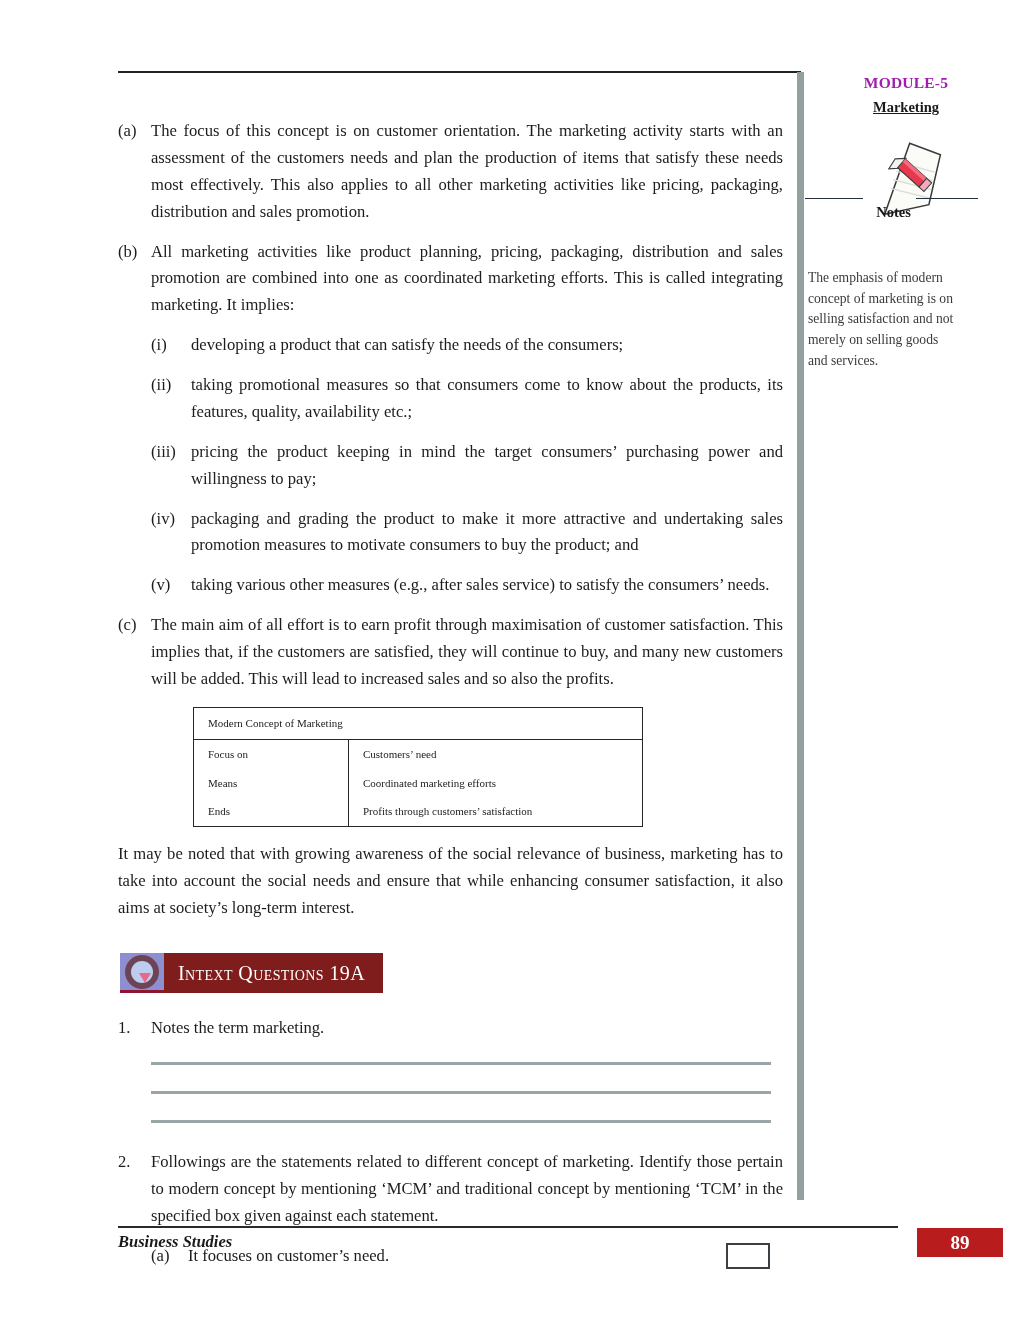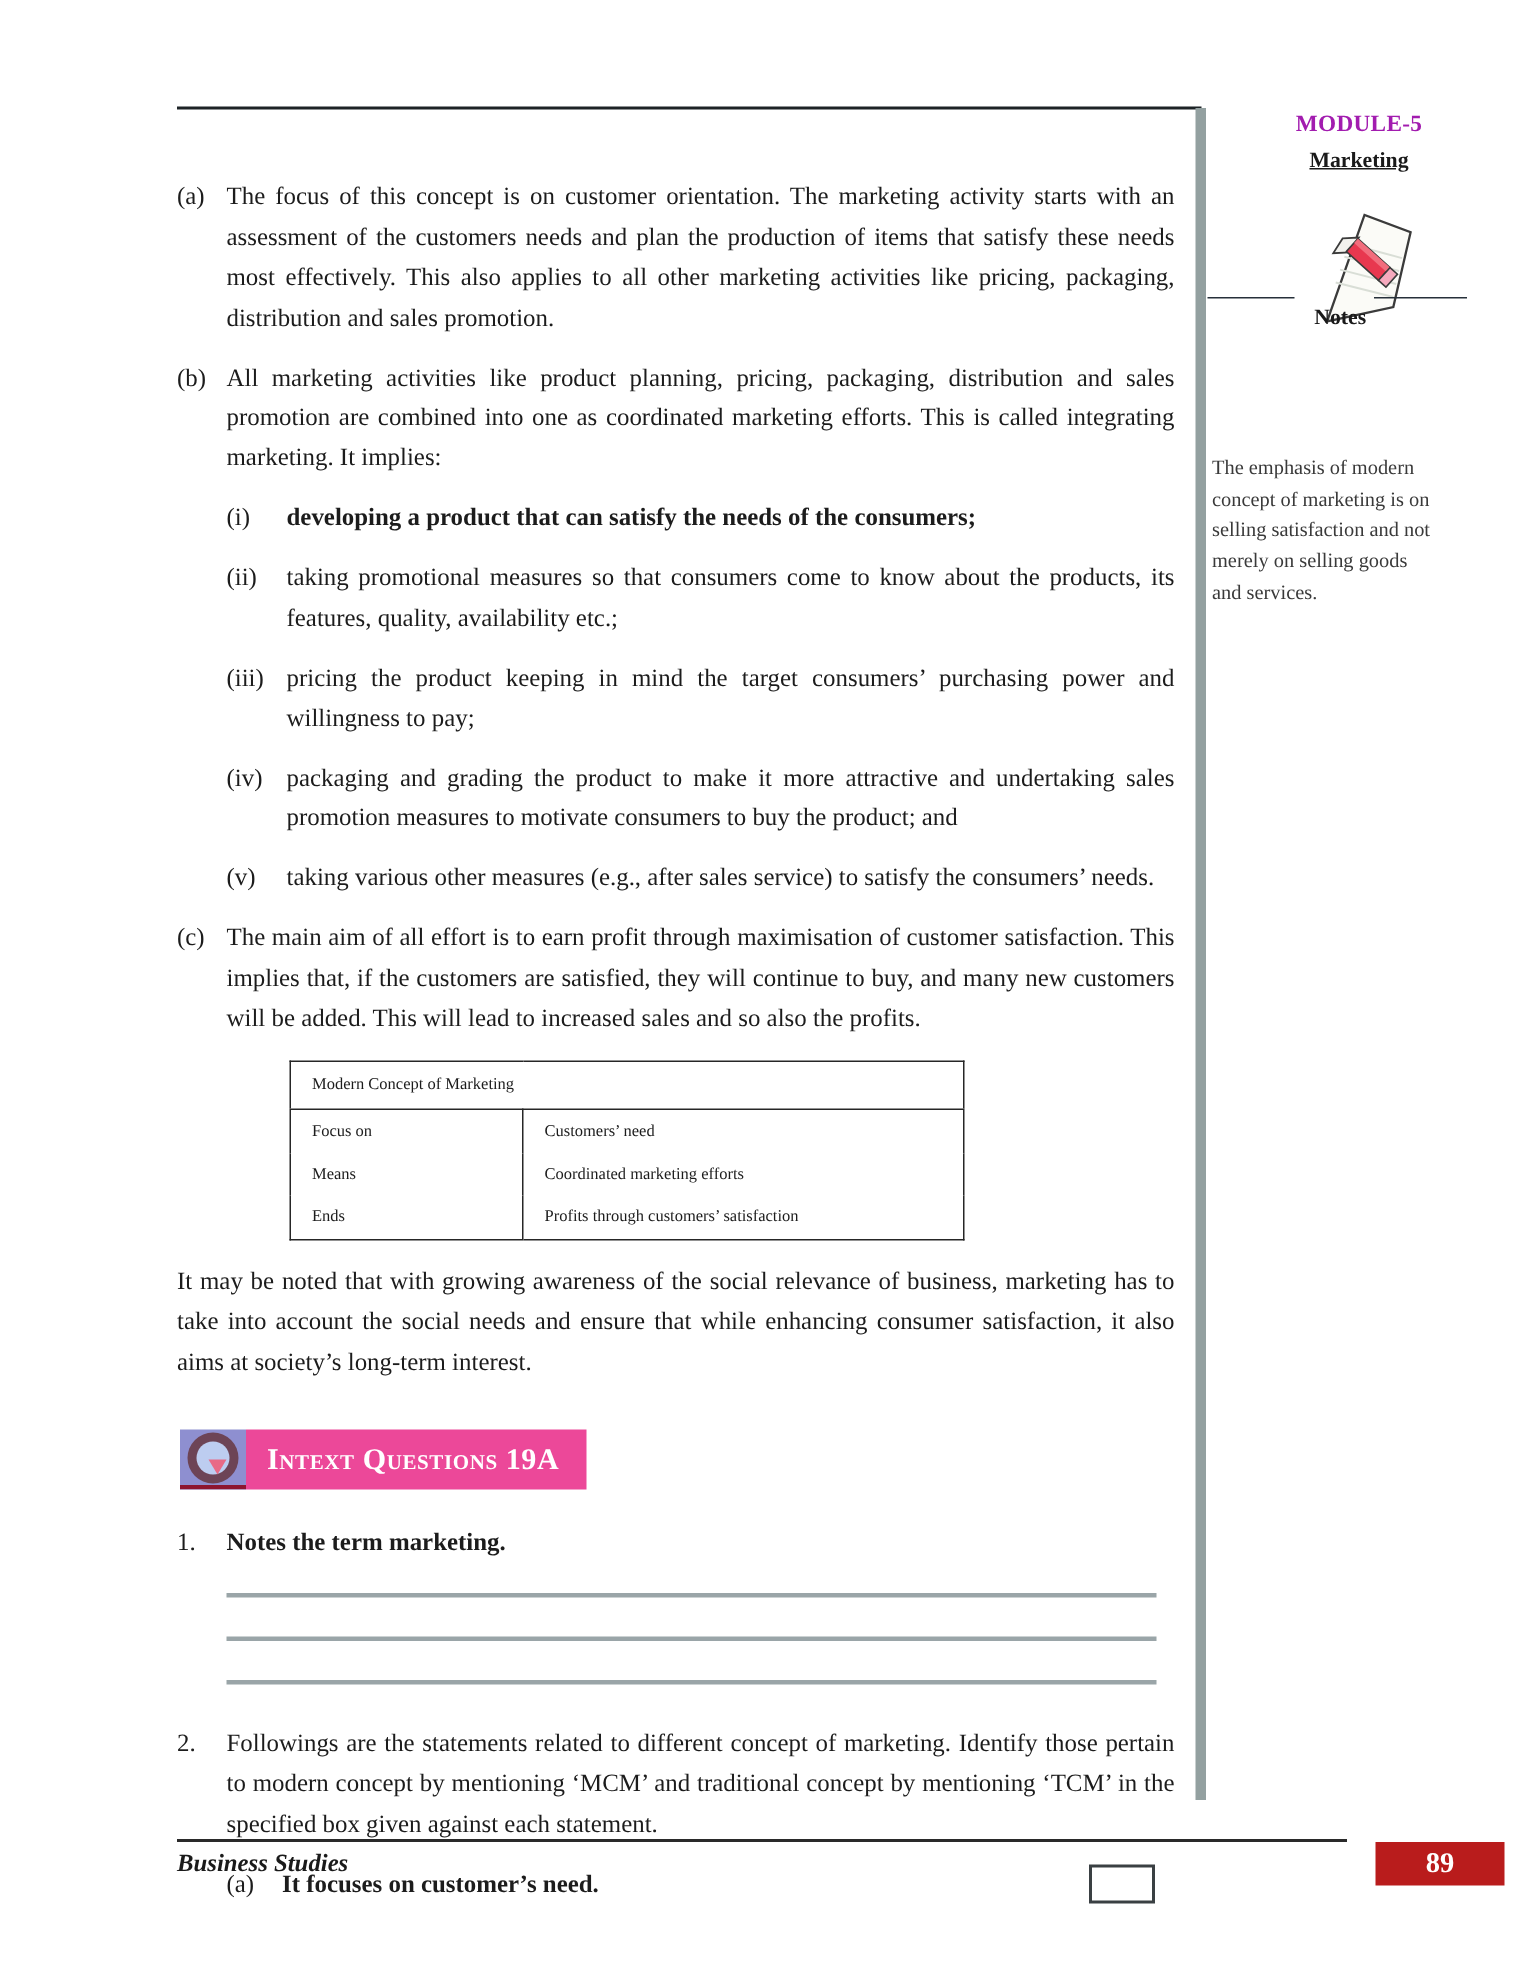--- a/index.html
+++ b/index.html
@@ -97,21 +97,21 @@
     left: 0;
     top: 84px;
     width: 175px;
     text-align: center;
     font-weight: bold;
     font-size: 14.5px;
     color: #1a1a1a;
   }
 
   .side-note {
-    margin-top: 64px;
+    margin-top: 30px;
     margin-left: 2px;
     width: 150px;
     font-size: 13.6px;
     line-height: 1.52;
     color: #3a3a3a;
     font-family: "Liberation Serif", "DejaVu Serif", serif;
   }
 
   
   .main {
@@ -136,21 +136,21 @@
   .marker.w-sub   { width: 37px; }
 
   .body-text {
     flex: 1 1 auto;
     font-size: 16.6px;
     line-height: 1.62;
     text-align: justify;
     text-justify: inter-word;
     hyphens: none;
   }
-  .body-text.noj { text-align: left; font-weight: bold; }
+  .body-text.noj { text-align: left; }
 
   .sublist {
     margin-left: 33px;
   }
 
   .flow-para {
     font-size: 16.6px;
     line-height: 1.62;
     text-align: justify;
     margin-bottom: 13px;
@@ -230,27 +230,27 @@
     bottom: 0;
     width: 44px;
     height: 3px;
     background: #8d1530;
   }
   .intext-banner {
     position: absolute;
     left: 46px;
     top: 0;
     height: 40px;
-    background: #ec4899;
+    background: #7f1d1d;
     color: #ffffff;
     padding: 0 18px 0 14px;
     display: flex;
     align-items: center;
     font-size: 20px;
-    font-weight: bold;
+    font-weight: normal;
     letter-spacing: 0.4px;
     font-variant: small-caps;
     font-family: "Liberation Serif", "DejaVu Serif", serif;
   }
 
   
   .answer-lines {
     margin: 20px 0 0 33px;
     width: 620px;
   }

